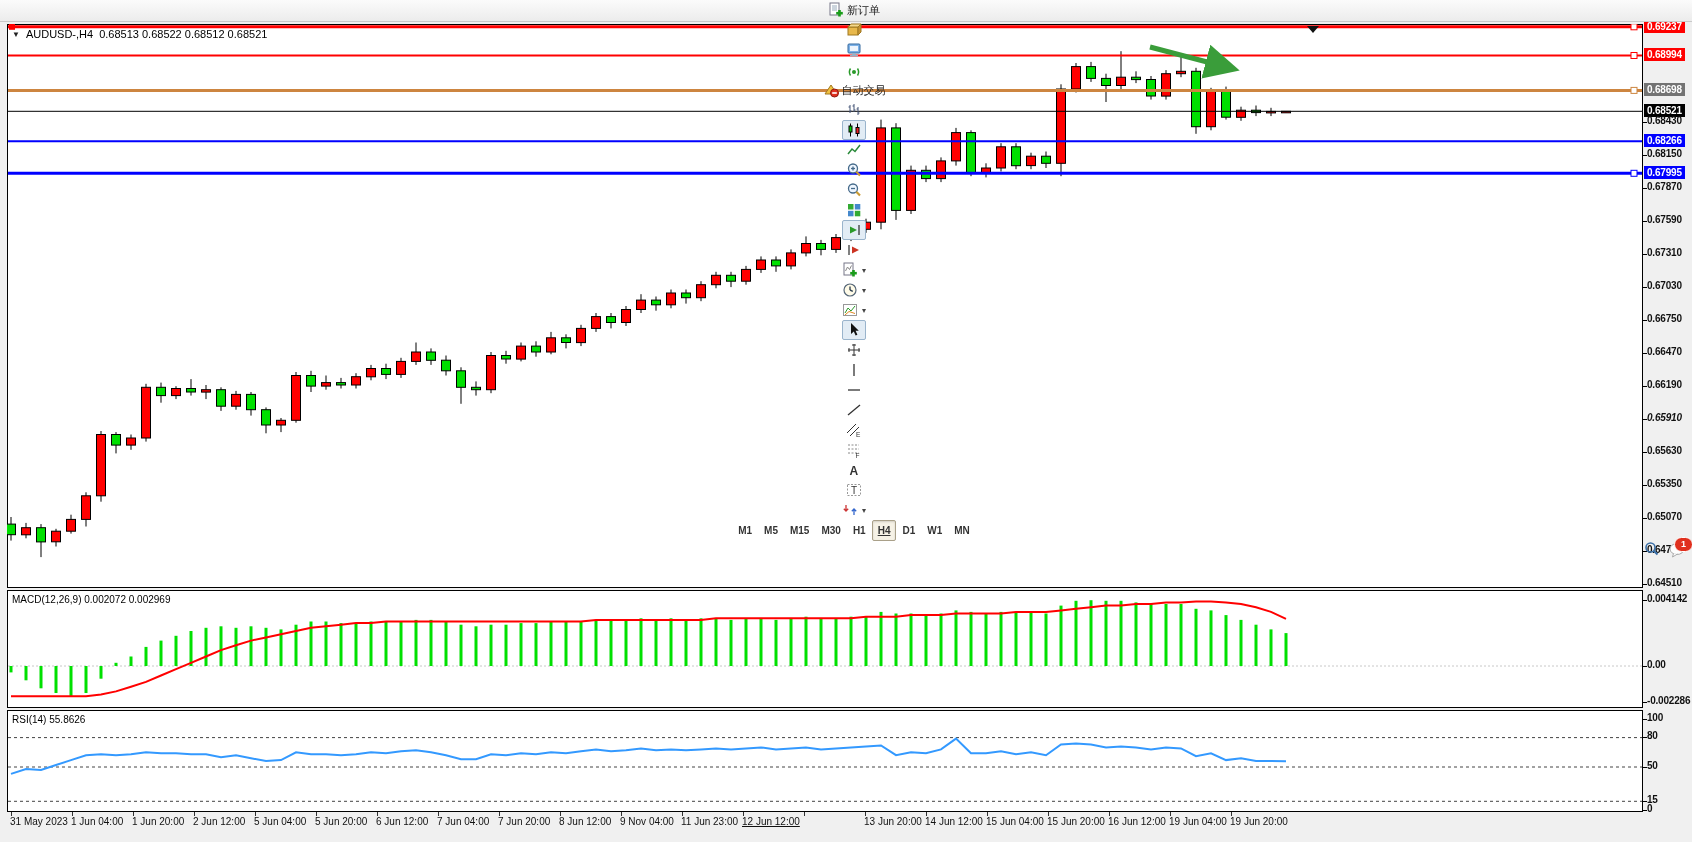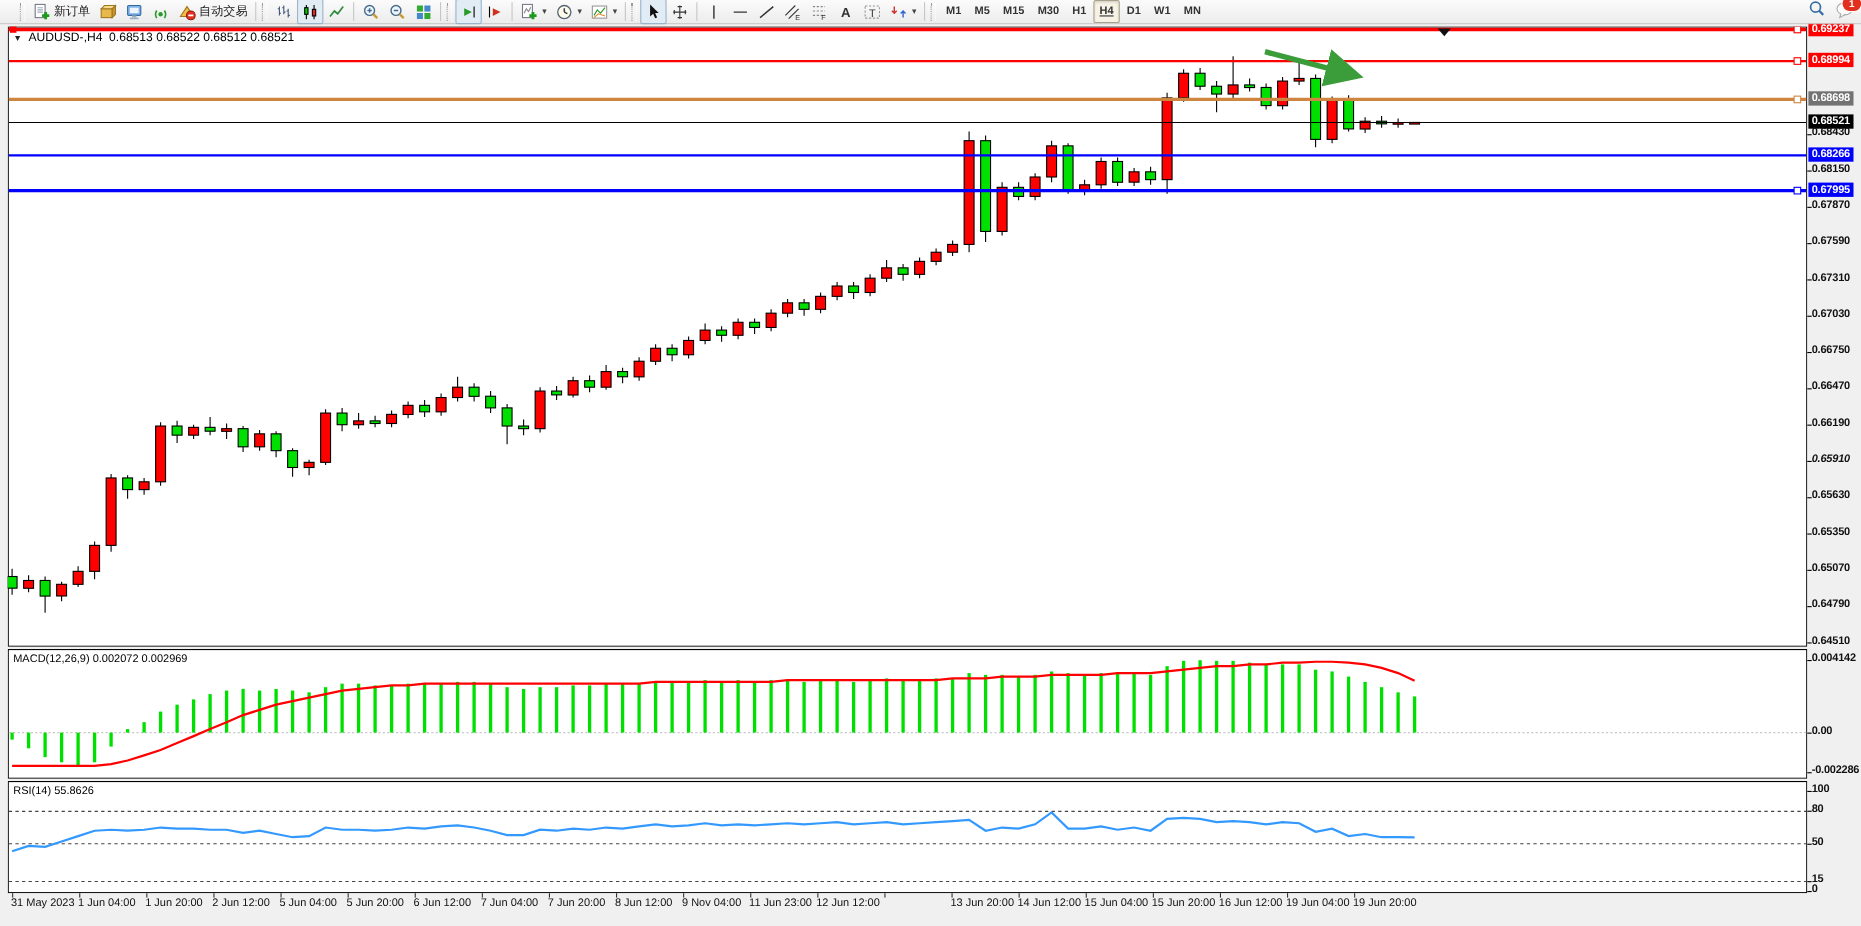--- a/index.html
+++ b/index.html
@@ -1,21 +1,21 @@
 <!DOCTYPE html>
 <html><head>
 <meta charset="utf-8">
 <style>
   html,body{margin:0;padding:0;}
   body{width:1692px;height:842px;position:relative;overflow:hidden;
        background:#f0f0f0;font-family:"Liberation Sans",sans-serif;}
   
   .toolbar{position:absolute;left:0;top:0;width:1692px;height:22px;
            background:linear-gradient(#fbfbfb,#ececec);border-bottom:1px solid #c9c9c9;
-           display:flex;align-items:center;padding-left:16px;box-sizing:border-box;z-index:30;}
+           display:flex;align-items:center;padding-left:16px;box-sizing:border-box;z-index:30;flex-direction:column;}
   .tb-btn{display:flex;align-items:center;gap:3px;padding:1px 3px;height:19px;
           border:1px solid transparent;border-radius:2px;cursor:default;}
   .tb-btn.pressed{background:#e2ecf5;border:1px solid #9ab4cc;}
   .tb-btn svg{display:block;}
   .tb-label{font-size:11px;color:#222;white-space:nowrap;}
   .sep{width:1px;height:17px;background:#c6c6c6;margin:0 3px;}
   .grip{width:3px;height:16px;border-left:1px dotted #9a9a9a;border-right:1px dotted #fff;margin:0 3px 0 2px;}
   .caret{font-size:8px;color:#444;margin-left:1px;}
   .tf{font-size:10px;font-weight:bold;color:#333;padding:2px 5px;height:15px;line-height:15px;
       border:1px solid transparent;border-radius:2px;}
@@ -716,21 +716,21 @@
       <div class="tlabel" style="left: 430px;">7 Jun 04:00</div>
       <div class="ttick" style="left: 492px;"></div>
       <div class="tlabel" style="left: 491px;">7 Jun 20:00</div>
       <div class="ttick" style="left: 553px;"></div>
       <div class="tlabel" style="left: 552px;">8 Jun 12:00</div>
       <div class="ttick" style="left: 614px;"></div>
       <div class="tlabel" style="left: 613px;">9 Nov 04:00</div>
       <div class="ttick" style="left: 675px;"></div>
       <div class="tlabel" style="left: 674px;">11 Jun 23:00</div>
       <div class="ttick" style="left: 736px;"></div>
-      <div class="tlabel" style="left: 735px;">12 Jun 12:00</div>
+      <div class="tlabel" style="left: 735px; text-decoration: underline;">12 Jun 12:00</div>
       <div class="ttick" style="left: 797px;"></div>
       <div class="tlabel" style="left: 832px; margin-top: 21px;">13 Jun 04:00</div>
       <div class="ttick" style="left: 858px;"></div>
       <div class="tlabel" style="left: 857px;">13 Jun 20:00</div>
       <div class="ttick" style="left: 919px;"></div>
       <div class="tlabel" style="left: 918px;">14 Jun 12:00</div>
       <div class="ttick" style="left: 980px;"></div>
       <div class="tlabel" style="left: 979px;">15 Jun 04:00</div>
       <div class="ttick" style="left: 1041px;"></div>
       <div class="tlabel" style="left: 1040px;">15 Jun 20:00</div>

